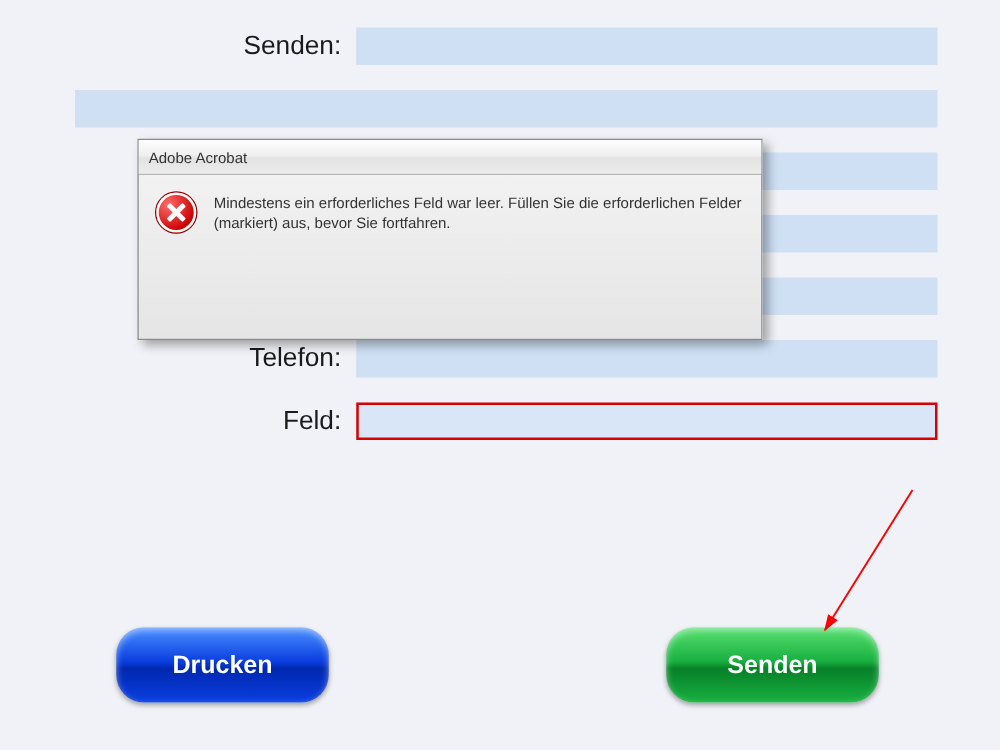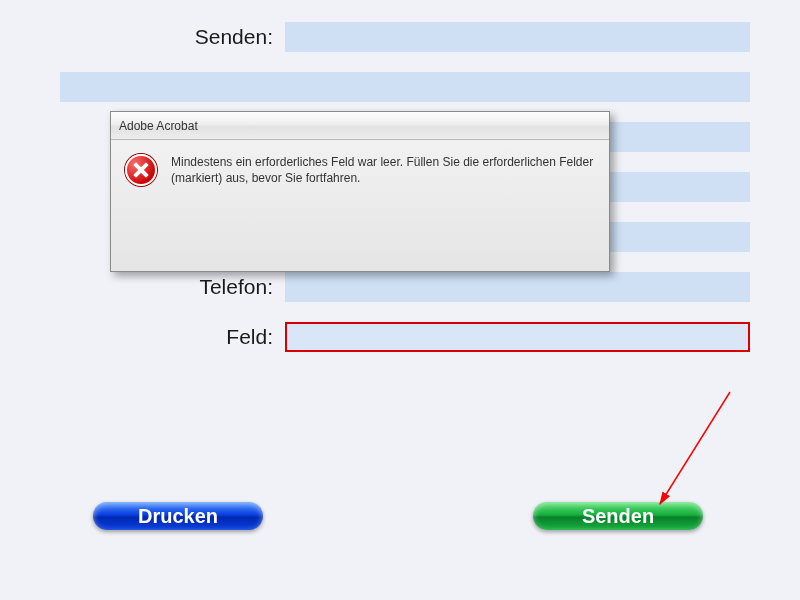--- a/index.html
+++ b/index.html
@@ -15,21 +15,21 @@
       width: 225px; text-align: right; padding-right: 12px;
       color: #1a1a1a; font-size: 21px;
     }
     .fld {
       flex: 1; height: 30px; border: none; outline: none;
       background: #cfe0f5; padding: 0 6px; font-size: 16px;
     }
     .fld.req { border: 2px solid #d90000; background: #d9e6f7; }
     .buttons { position: absolute; left: 0; right: 0; top: 502px; height: 60px; }
     .btn {
-      position: absolute; width: 170px; height: 28px;
+      position: absolute; width: 170px; height: 60px;
       border-radius: 22px; border: none; color: #fff;
       font-weight: bold; font-size: 20px; cursor: pointer;
       box-shadow: 0 2px 4px rgba(0,0,0,.35), inset 0 2px 6px rgba(255,255,255,.5);
     }
     .btn-print {
       left: 93px;
       background: linear-gradient(to bottom,#4a90ff 0%,#0a3fe0 45%,#0028b0 55%,#0a3fe0 100%);
     }
     .btn-send {
       left: 533px;

